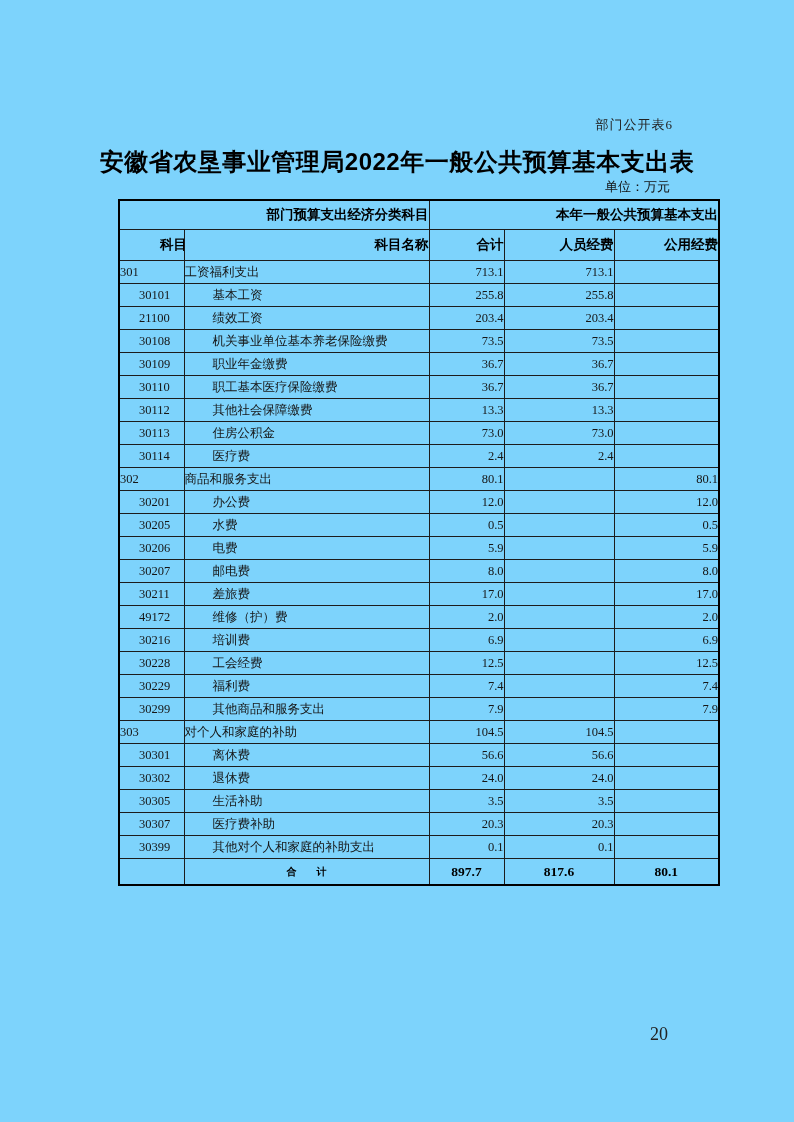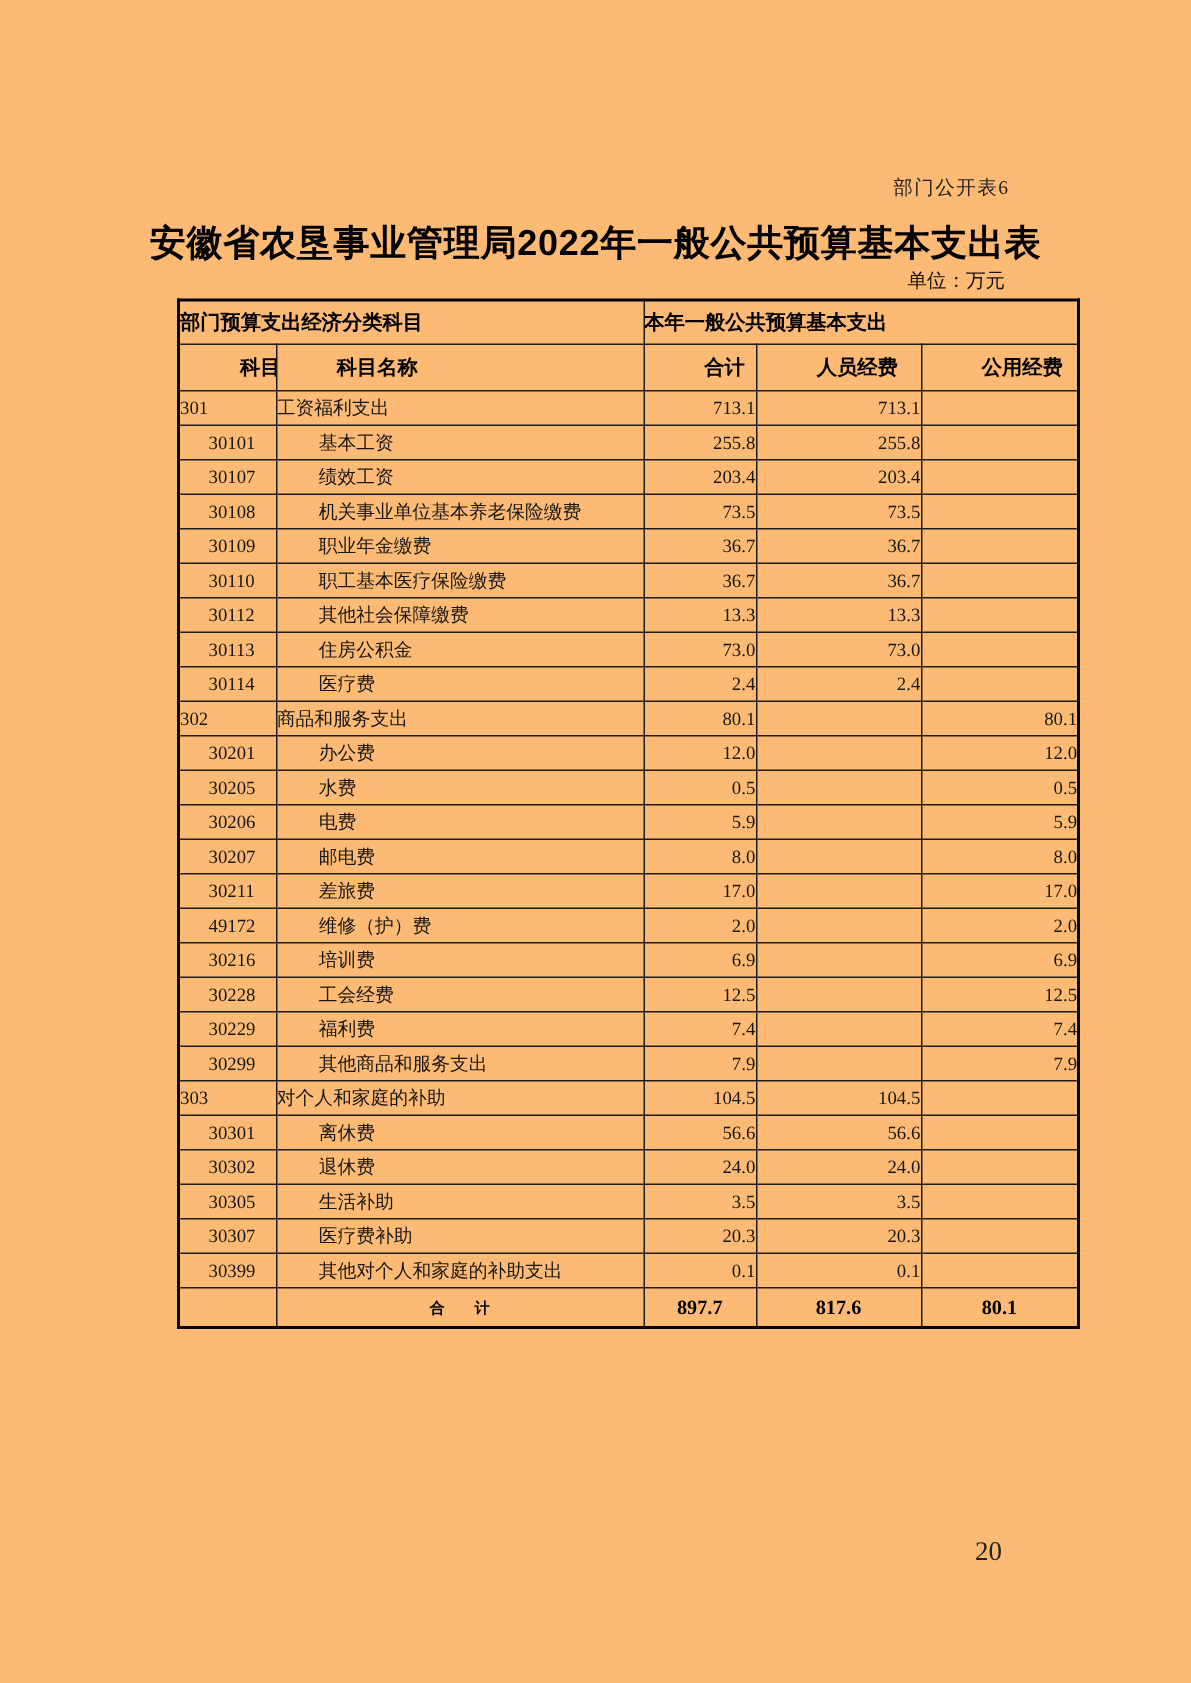--- a/index.html
+++ b/index.html
@@ -1,20 +1,20 @@
 <!DOCTYPE html>
 <html><head>
 <meta charset="utf-8">
 <style>
   html, body { margin: 0; padding: 0; background: #ffffff; }
   .page {
     position: relative;
     width: 794px;
     height: 1122px;
-    background: #fdba74;
+    background: #7dd3fc;
     color: #1a1a1a;
     font-family: "Liberation Serif", "DejaVu Serif", serif;
     overflow: hidden;
   }
   .corner-label {
     position: absolute;
     top: 116px;
     left: 0;
     width: 673px;
     text-align: right;
@@ -56,21 +56,21 @@
   table.budget th, table.budget td {
     border: 1px solid #1c1c1c;
     padding: 0;
     overflow: hidden;
     white-space: nowrap;
   }
   thead th {
     font-family: "Liberation Sans", "DejaVu Sans", sans-serif;
     font-weight: bold;
     font-size: 13.5px;
-    text-align: left;
+    text-align: right;
     color: #000;
     height: 28px;
   }
   thead tr.colhead th { height: 30px; padding-left: 40px; }
   tbody td {
     height: 22px;
     font-size: 12.5px;
     line-height: 22px;
     color: #161616;
   }
@@ -140,21 +140,21 @@
           <td class="num"></td>
         </tr>
         <tr class="lvl2">
           <td class="code">30101</td>
           <td class="name">基本工资</td>
           <td class="num">255.8</td>
           <td class="num">255.8</td>
           <td class="num"></td>
         </tr>
         <tr class="lvl2">
-          <td class="code">30107</td>
+          <td class="code">21100</td>
           <td class="name">绩效工资</td>
           <td class="num">203.4</td>
           <td class="num">203.4</td>
           <td class="num"></td>
         </tr>
         <tr class="lvl2">
           <td class="code">30108</td>
           <td class="name">机关事业单位基本养老保险缴费</td>
           <td class="num">73.5</td>
           <td class="num">73.5</td>

